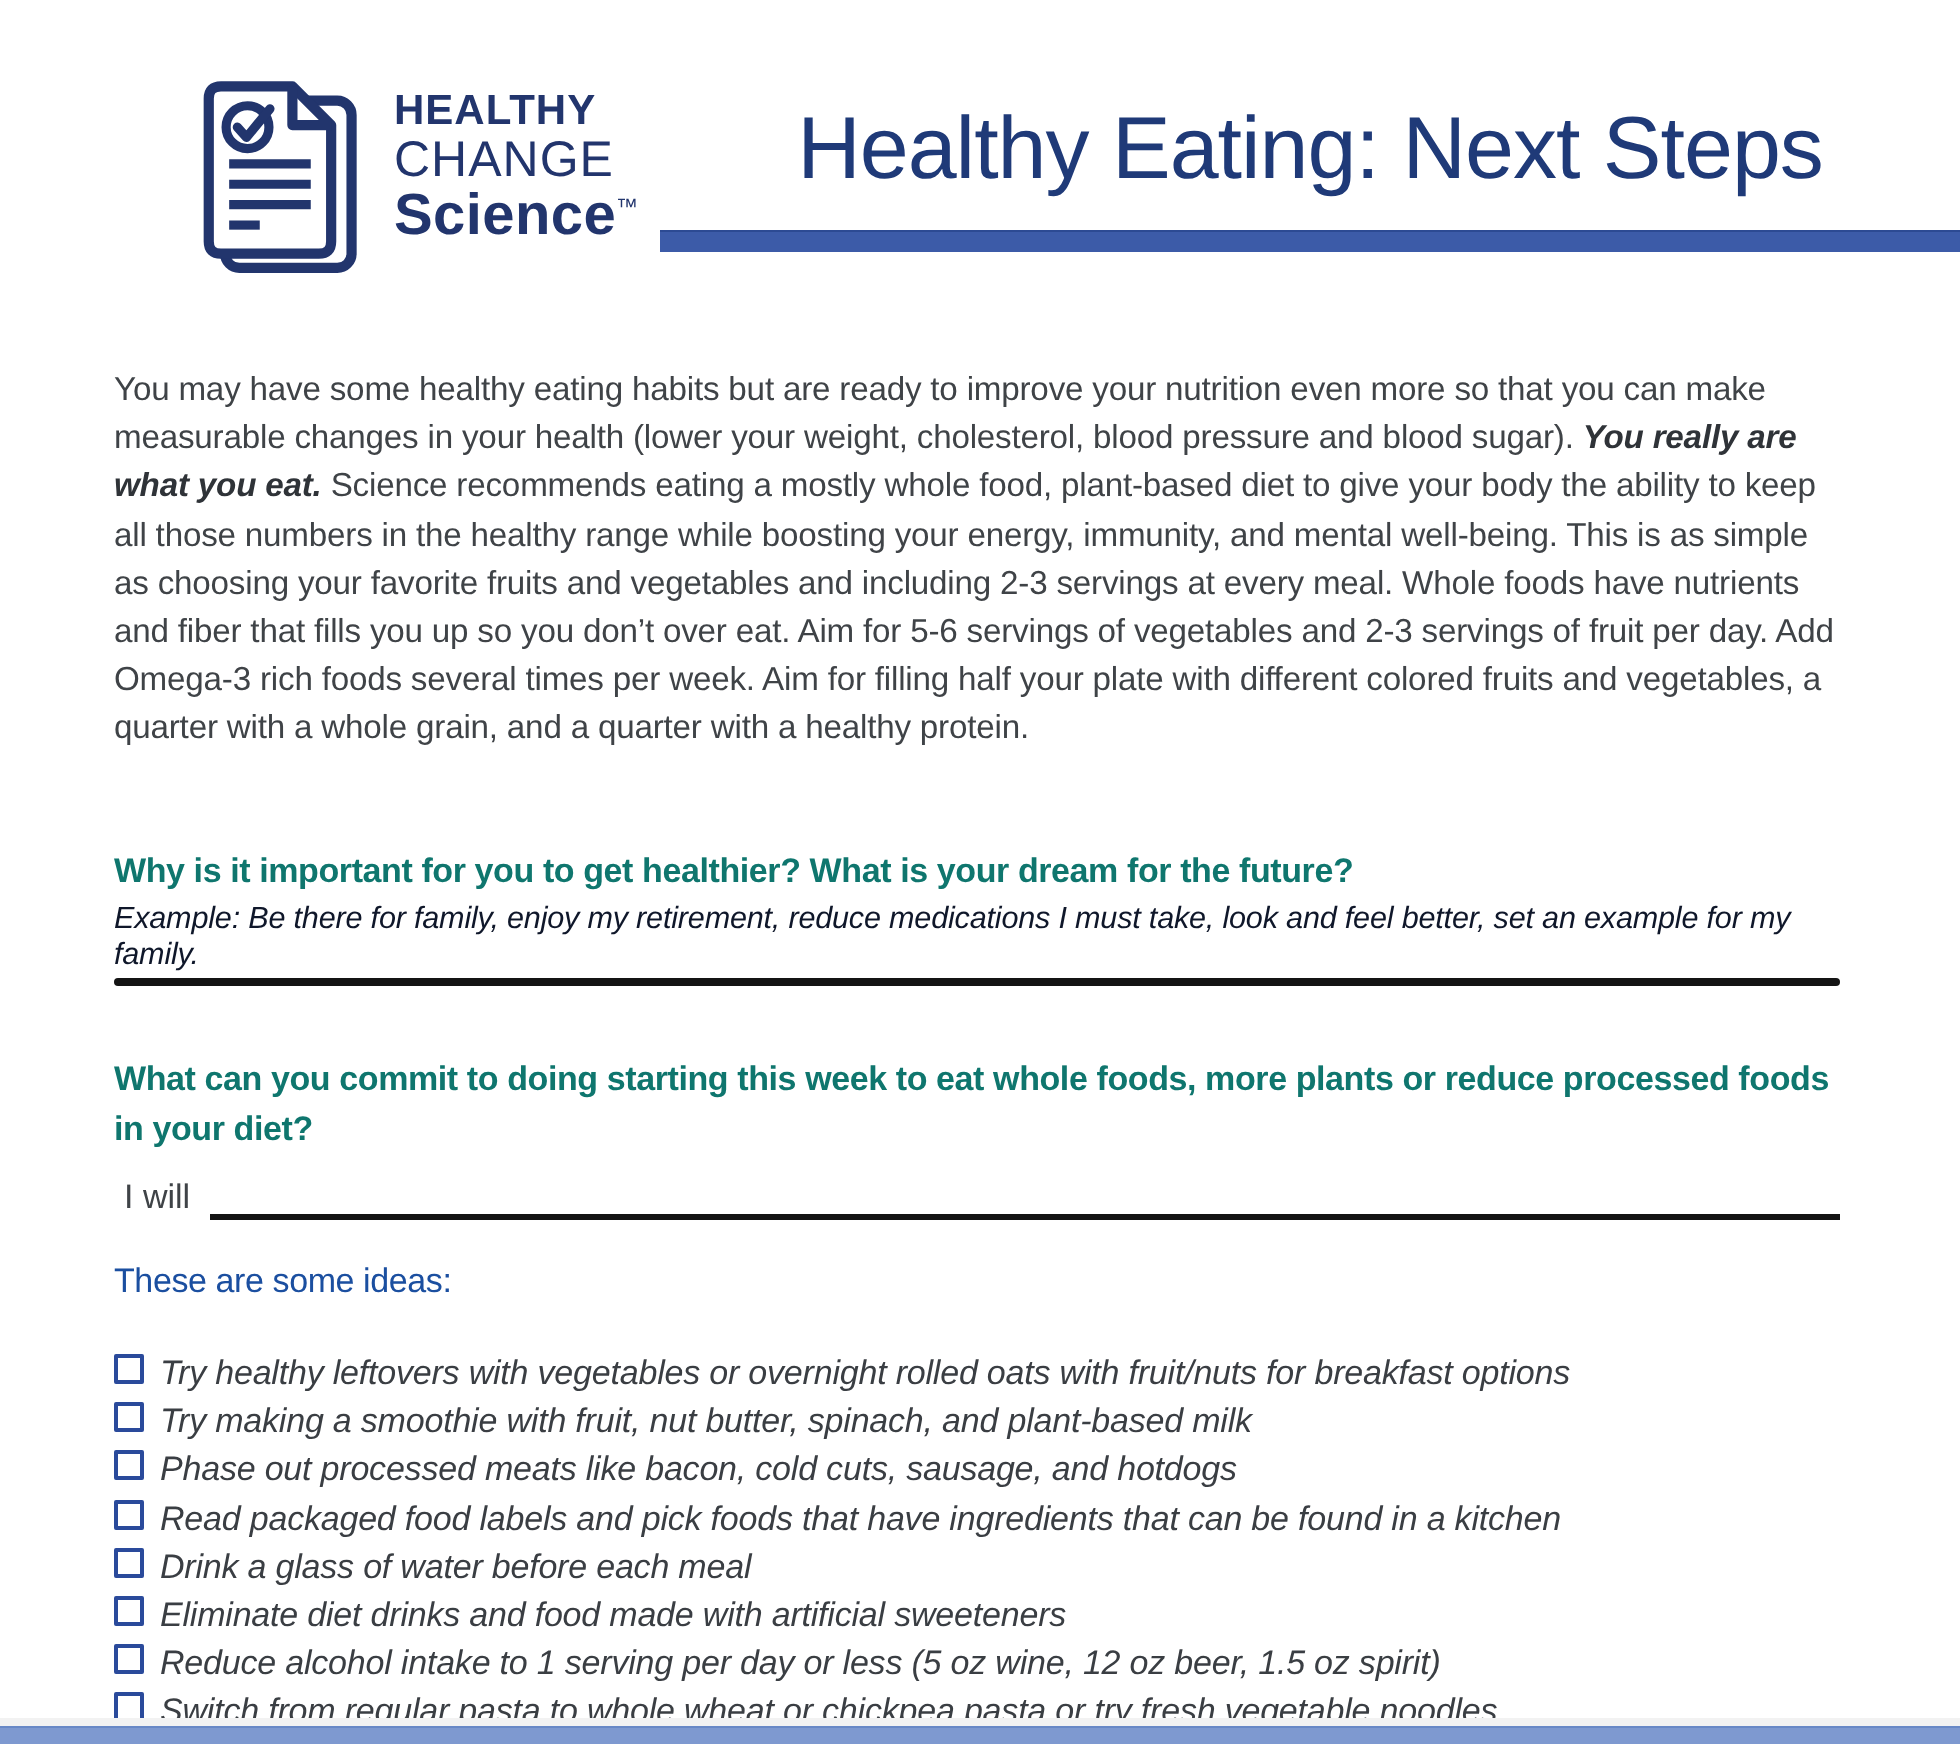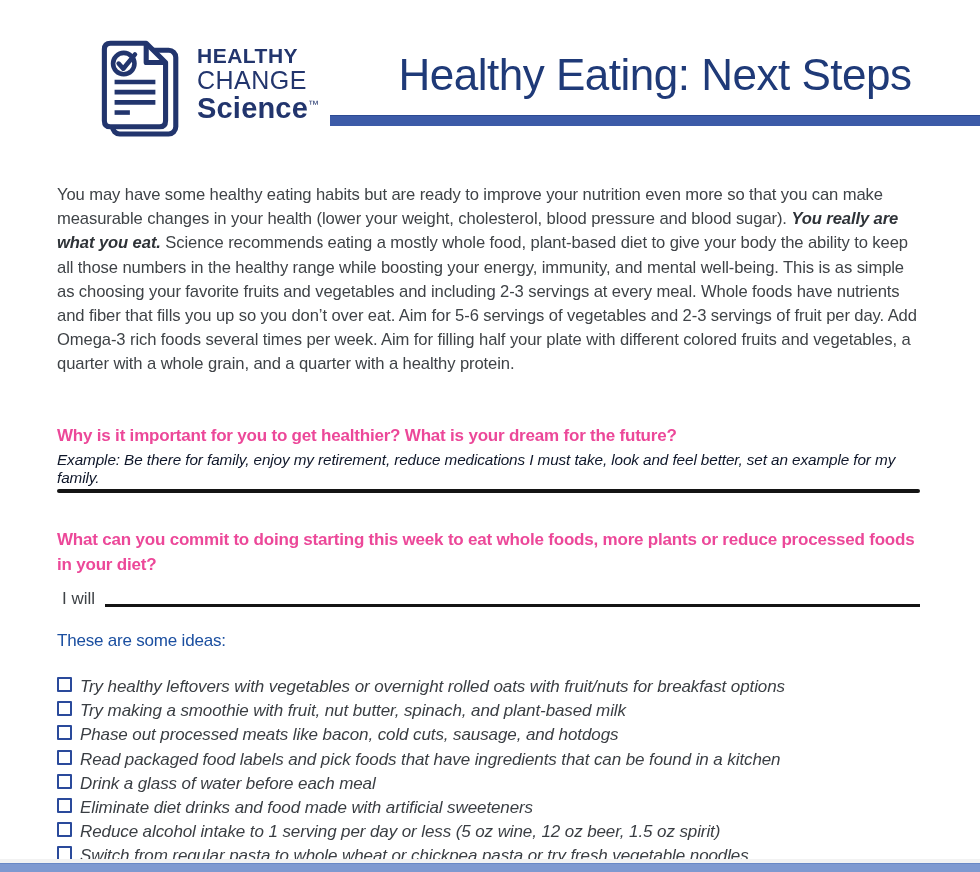--- a/index.html
+++ b/index.html
@@ -59,21 +59,21 @@
     letter-spacing: -0.1px;
     color: #3f4347;
   }
   .intro .em { font-weight: bold; font-style: italic; color: #2f3338; }
 
   
   .q1 { position: absolute; left: 57px; top: 423px; width: 868px; }
   .q-prompt {
     font-weight: bold;
     font-size: 17px;
-    color: #ec4899;
+    color: #0f766e;
     line-height: 25px;
     letter-spacing: -0.2px;
   }
   .q-example {
     font-style: italic;
     font-size: 15.3px;
     color: #0f172a;
     margin-top: 3px;
     letter-spacing: -0.1px;
   }
@@ -85,20 +85,21 @@
     border-radius: 2px;
   }
   .rule-1 { top: 489px; }
 
   .q2 { position: absolute; left: 57px; top: 527px; width: 872px; }
 
   .iwill-row {
     position: absolute;
     left: 62px; right: 60px; top: 589px;
     display: flex;
+    align-items: flex-end;
     font-size: 17px;
     color: #3f4347;
   }
   .iwill-label { white-space: nowrap; padding-bottom: 1px; }
   .iwill-line {
     flex: 1;
     margin-left: 10px;
     border-bottom: 3px solid #141414;
     height: 18px;
   }

